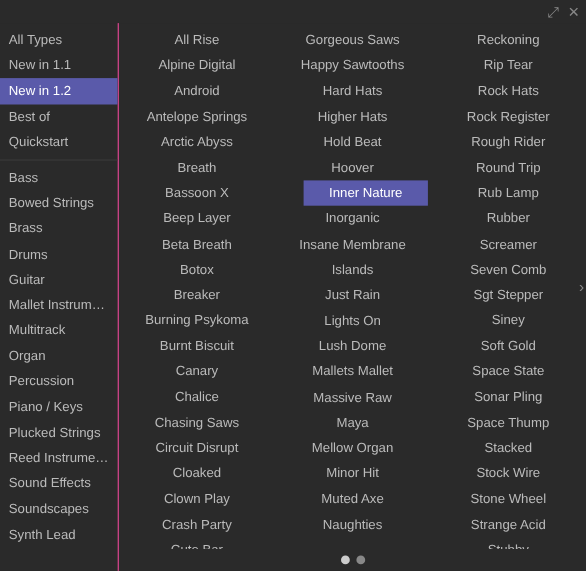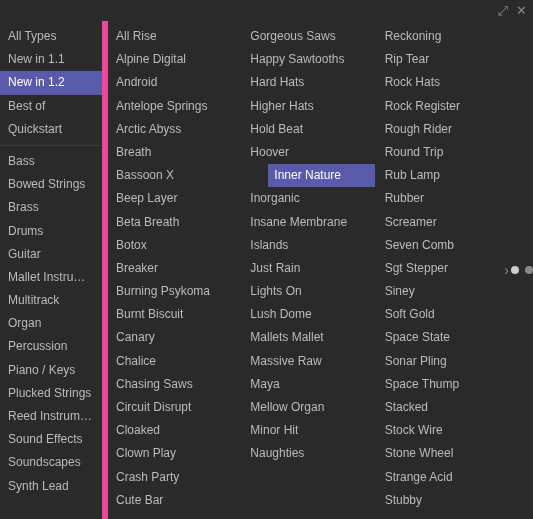--- a/index.html
+++ b/index.html
@@ -37,21 +37,21 @@
     .content-area {
       display: flex;
       flex: 1;
       overflow: hidden;
     }
     .sidebar {
       width: 108px;
       flex-shrink: 0;
       padding: 4px 0;
       overflow-y: auto;
-      border-right: 6px solid #ec4899;
+      border-right: 1px solid #ec4899;
     }
     .sidebar::-webkit-scrollbar { width: 4px; }
     .sidebar::-webkit-scrollbar-track { background: #2a2a2a; }
     .sidebar::-webkit-scrollbar-thumb { background: #555; }
     .sidebar-item {
       padding: 2px 8px;
       cursor: pointer;
       white-space: nowrap;
       overflow: hidden;
       text-overflow: ellipsis;
@@ -64,22 +64,23 @@
       color: #fff;
     }
     .sidebar-divider {
       height: 1px;
       background: #3a3a3a;
       margin: 4px 0;
     }
     .main-list-area {
       flex: 1;
       display: flex;
-      flex-direction: row;
-      overflow: hidden;
+      flex-direction: column;
+      overflow: hidden;
+      text-align: center;
     }
     .columns-container {
       flex: 1;
       display: flex;
       overflow: hidden;
       position: relative;
     }
     .list-column {
       flex: 1;
       padding: 4px 2px;
@@ -200,20 +201,21 @@
             <div class="list-item">Insane Membrane</div>
             <div class="list-item">Islands</div>
             <div class="list-item">Just Rain</div>
             <div class="list-item">Lights On</div>
             <div class="list-item">Lush Dome</div>
             <div class="list-item">Mallets Mallet</div>
             <div class="list-item">Massive Raw</div>
             <div class="list-item">Maya</div>
             <div class="list-item">Mellow Organ</div>
             <div class="list-item">Minor Hit</div>
+            <div class="list-item">Muted Axe</div>
             <div class="list-item">Naughties</div>
           </div>
           <div class="list-column">
             <div class="list-item">Reckoning</div>
             <div class="list-item">Rip Tear</div>
             <div class="list-item">Rock Hats</div>
             <div class="list-item">Rock Register</div>
             <div class="list-item">Rough Rider</div>
             <div class="list-item">Round Trip</div>
             <div class="list-item">Rub Lamp</div>

